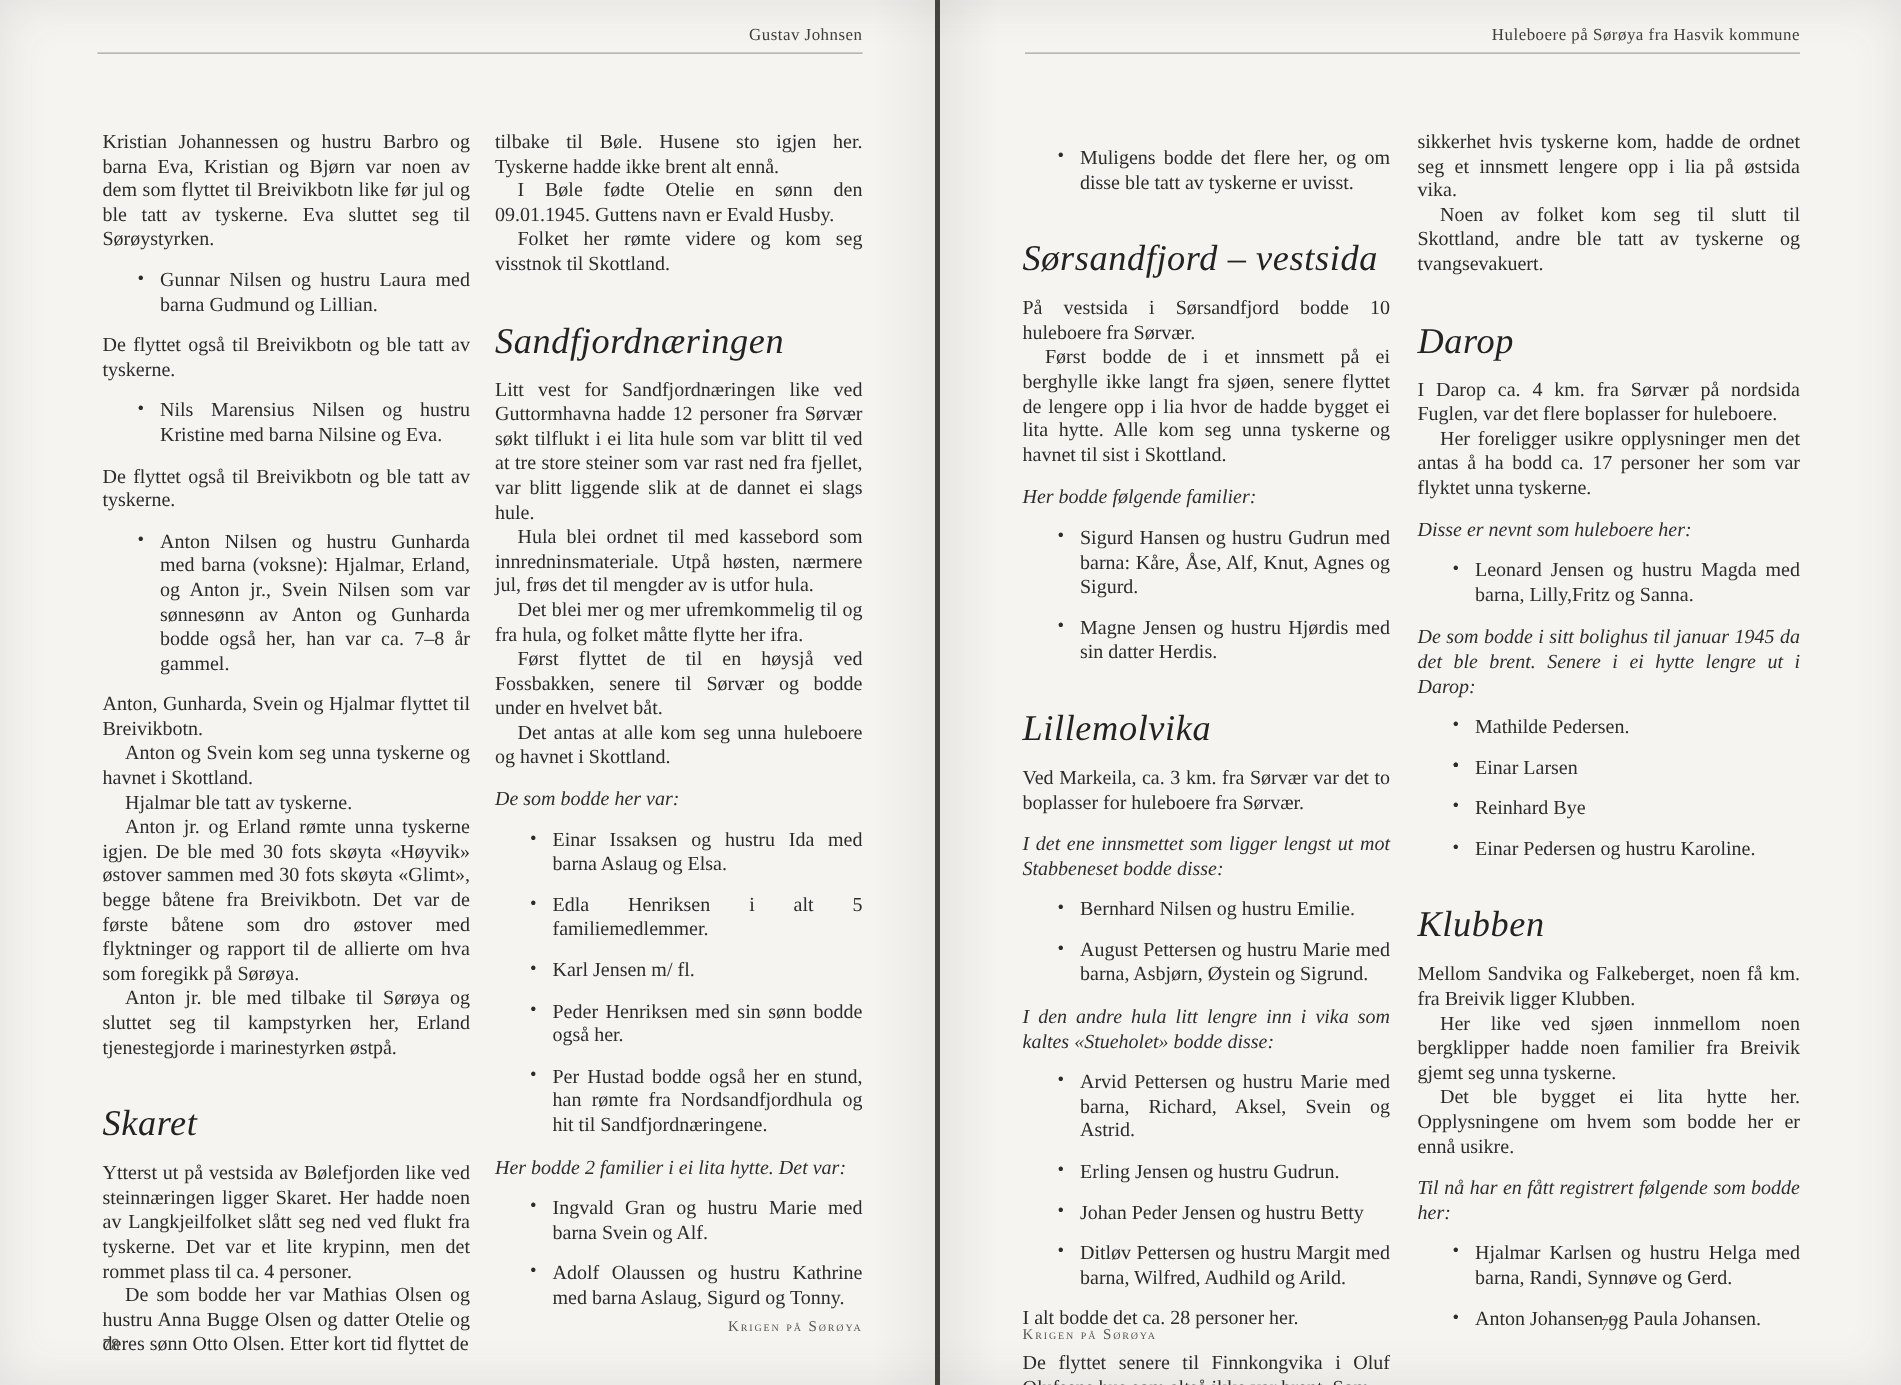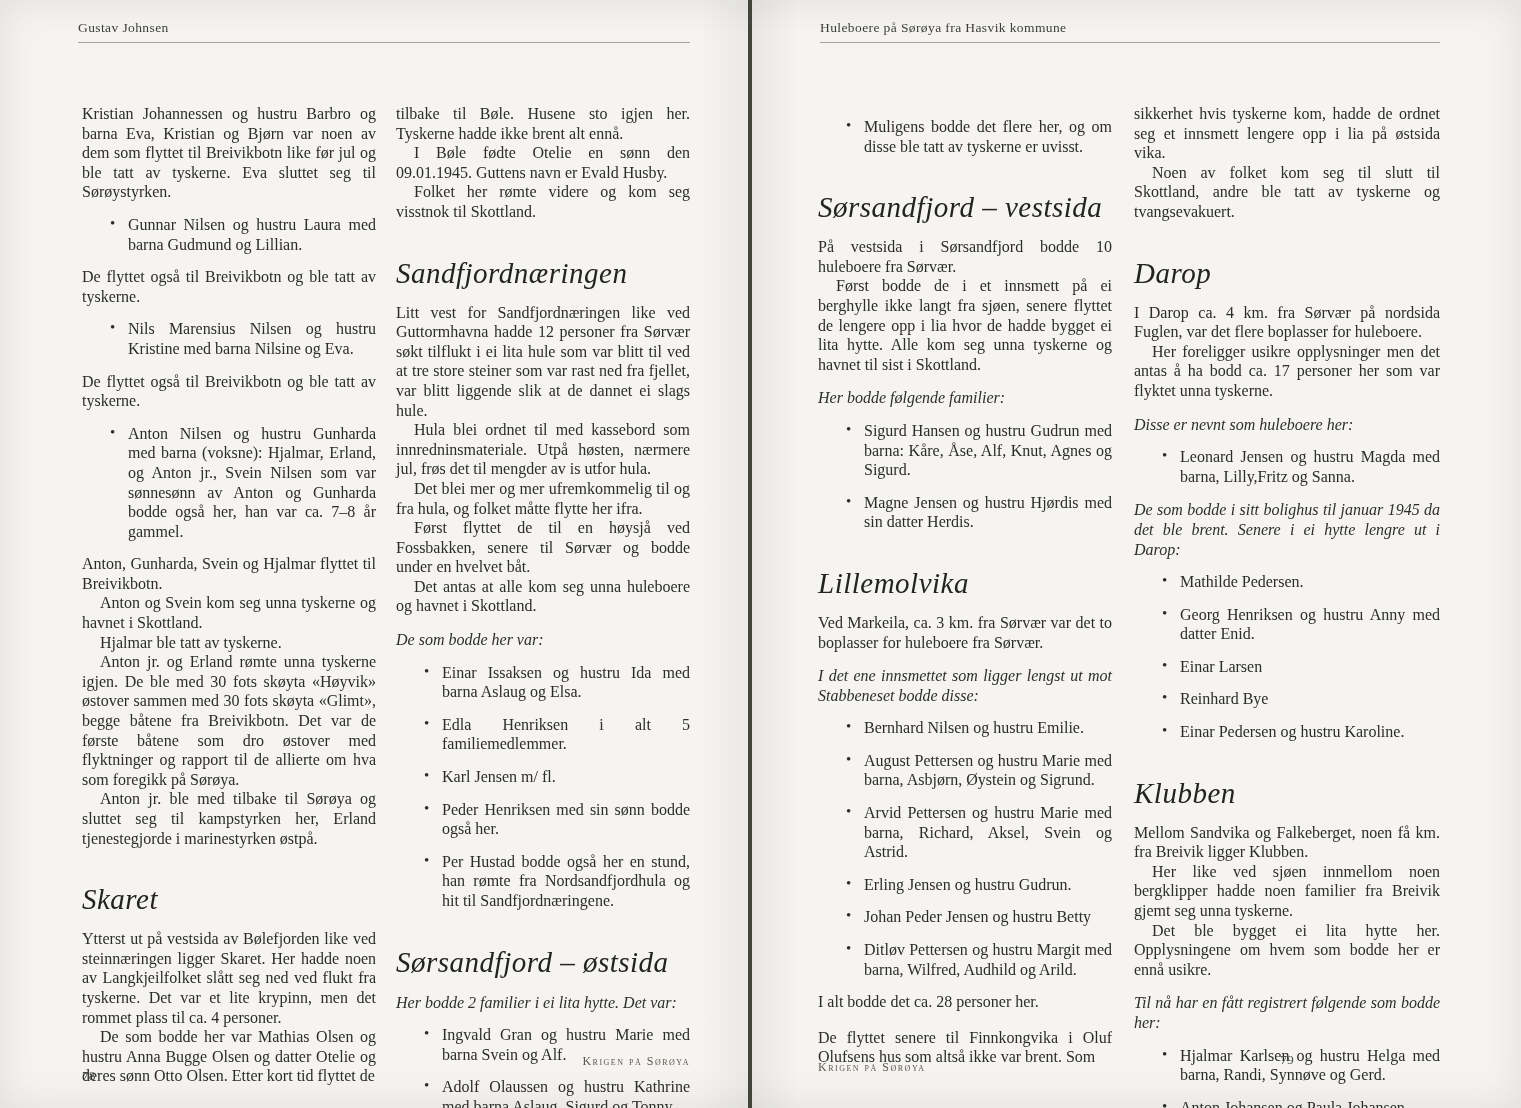--- a/index.html
+++ b/index.html
@@ -8,21 +8,21 @@
     width:1521px;height:1108px;
     background:#f5f4f1;
     overflow:hidden;
     font-family:"Liberation Serif","DejaVu Serif",serif;
     color:#2c2c2a;
   }
   
   .running-header{
     position:absolute;top:20px;
     font-size:13.5px;letter-spacing:.4px;color:#3e3e3b;
-    text-align:left;
+    text-align:right;
   }
   .header-rule{
     position:absolute;top:42px;height:1px;background:#a3a29e;
   }
   
   .col{
     position:absolute;top:104px;
     font-size:16px;line-height:19.6px;
   }
   .col .para{margin:0;text-align:justify;}
@@ -104,56 +104,56 @@
       <div class="para ind">Hula blei ordnet til med kassebord som innredninsmateriale. Utpå høsten, nærmere jul, frøs det til mengder av is utfor hula.</div>
       <div class="para ind">Det blei mer og mer ufremkommelig til og fra hula, og folket måtte flytte her ifra.</div>
       <div class="para ind">Først flyttet de til en høysjå ved Fossbakken, senere til Sørvær og bodde under en hvelvet båt.</div>
       <div class="para ind">Det antas at alle kom seg unna huleboere og havnet i Skottland.</div>
       <div class="lead">De som bodde her var:</div>
       <div class="bullet"><span class="dot">•</span><span>Einar Issaksen og hustru Ida med barna Aslaug og Elsa.</span></div>
       <div class="bullet"><span class="dot">•</span><span>Edla Henriksen i alt 5 familiemedlemmer.</span></div>
       <div class="bullet"><span class="dot">•</span><span>Karl Jensen m/ fl.</span></div>
       <div class="bullet"><span class="dot">•</span><span>Peder Henriksen med sin sønn bodde også her.</span></div>
       <div class="bullet"><span class="dot">•</span><span>Per Hustad bodde også her en stund, han rømte fra Nordsandfjordhula og hit til Sandfjordnæringene.</span></div>
-      <div class="heading">Sørsandfjord – østsida</div>
       <div class="lead">Her bodde 2 familier i ei lita hytte. Det var:</div>
       <div class="bullet"><span class="dot">•</span><span>Ingvald Gran og hustru Marie med barna Svein og Alf.</span></div>
       <div class="bullet"><span class="dot">•</span><span>Adolf Olaussen og hustru Kathrine med barna Aslaug, Sigurd og Tonny.</span></div>
     </div>
   <div class="col" style="left:818px;width:294px;">
       <div class="bullet"><span class="dot">•</span><span>Muligens bodde det flere her, og om disse ble tatt av tyskerne er uvisst.</span></div>
       <div class="heading">Sørsandfjord – vestsida</div>
       <div class="para">På vestsida i Sørsandfjord bodde 10 huleboere fra Sørvær.</div>
       <div class="para ind">Først bodde de i et innsmett på ei berghylle ikke langt fra sjøen, senere flyttet de lengere opp i lia hvor de hadde bygget ei lita hytte. Alle kom seg unna tyskerne og havnet til sist i Skottland.</div>
       <div class="lead">Her bodde følgende familier:</div>
       <div class="bullet"><span class="dot">•</span><span>Sigurd Hansen og hustru Gudrun med barna: Kåre, Åse, Alf, Knut, Agnes og Sigurd.</span></div>
       <div class="bullet"><span class="dot">•</span><span>Magne Jensen og hustru Hjørdis med sin datter Herdis.</span></div>
       <div class="heading">Lillemolvika</div>
       <div class="para">Ved Markeila, ca. 3 km. fra Sørvær var det to boplasser for huleboere fra Sørvær.</div>
       <div class="lead">I det ene innsmettet som ligger lengst ut mot Stabbeneset bodde disse:</div>
       <div class="bullet"><span class="dot">•</span><span>Bernhard Nilsen og hustru Emilie.</span></div>
       <div class="bullet"><span class="dot">•</span><span>August Pettersen og hustru Marie med barna, Asbjørn, Øystein og Sigrund.</span></div>
+      <div class="lead">I den andre hula litt lengre inn i vika som kaltes «Stueholet» bodde disse:</div>
       <div class="bullet"><span class="dot">•</span><span>Arvid Pettersen og hustru Marie med barna, Richard, Aksel, Svein og Astrid.</span></div>
       <div class="bullet"><span class="dot">•</span><span>Erling Jensen og hustru Gudrun.</span></div>
       <div class="bullet"><span class="dot">•</span><span>Johan Peder Jensen og hustru Betty</span></div>
       <div class="bullet"><span class="dot">•</span><span>Ditløv Pettersen og hustru Margit med barna, Wilfred, Audhild og Arild.</span></div>
       <div class="para">I alt bodde det ca. 28 personer her.</div>
       <div class="para gap">De flyttet senere til Finnkongvika i Oluf Olufsens hus som altså ikke var brent. Som</div>
     </div>
   <div class="col" style="left:1134px;width:306px;">
       <div class="para">sikkerhet hvis tyskerne kom, hadde de ordnet seg et innsmett lengere opp i lia på østsida vika.</div>
       <div class="para ind">Noen av folket kom seg til slutt til Skottland, andre ble tatt av tyskerne og tvangsevakuert.</div>
       <div class="heading">Darop</div>
       <div class="para">I Darop ca. 4 km. fra Sørvær på nordsida Fuglen, var det flere boplasser for huleboere.</div>
       <div class="para ind">Her foreligger usikre opplysninger men det antas å ha bodd ca. 17 personer her som var flyktet unna tyskerne.</div>
       <div class="lead">Disse er nevnt som huleboere her:</div>
       <div class="bullet"><span class="dot">•</span><span>Leonard Jensen og hustru Magda med barna, Lilly,Fritz og Sanna.</span></div>
       <div class="lead">De som bodde i sitt bolighus til januar 1945 da det ble brent. Senere i ei hytte lengre ut i Darop:</div>
       <div class="bullet"><span class="dot">•</span><span>Mathilde Pedersen.</span></div>
-      <div class="bullet"><span class="dot">•</span><span>Georg Henriksen og hustru Anny med datter Enid.</span></div>
+      <div class="bullet"><span class="dot">•</span></div>
       <div class="bullet"><span class="dot">•</span><span>Einar Larsen</span></div>
       <div class="bullet"><span class="dot">•</span><span>Reinhard Bye</span></div>
       <div class="bullet"><span class="dot">•</span><span>Einar Pedersen og hustru Karoline.</span></div>
       <div class="heading">Klubben</div>
       <div class="para">Mellom Sandvika og Falkeberget, noen få km. fra Breivik ligger Klubben.</div>
       <div class="para ind">Her like ved sjøen innmellom noen bergklipper hadde noen familier fra Breivik gjemt seg unna tyskerne.</div>
       <div class="para ind">Det ble bygget ei lita hytte her. Opplysningene om hvem som bodde her er ennå usikre.</div>
       <div class="lead">Til nå har en fått registrert følgende som bodde her:</div>
       <div class="bullet"><span class="dot">•</span><span>Hjalmar Karlsen og hustru Helga med barna, Randi, Synnøve og Gerd.</span></div>
       <div class="bullet"><span class="dot">•</span><span>Anton Johansen og Paula Johansen.</span></div>

